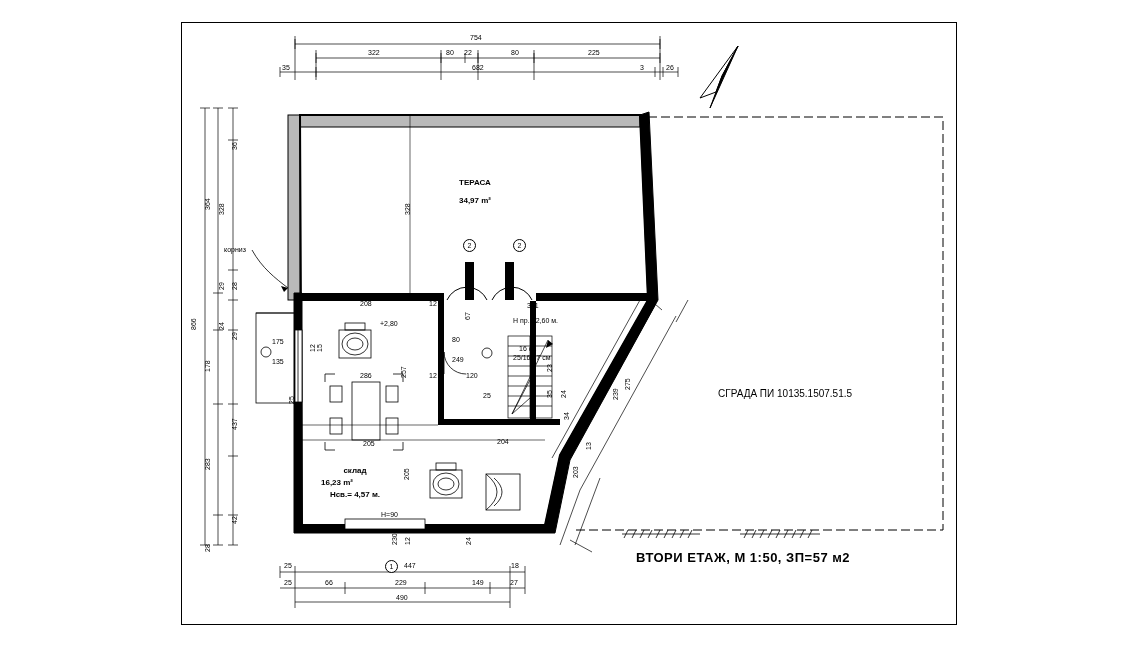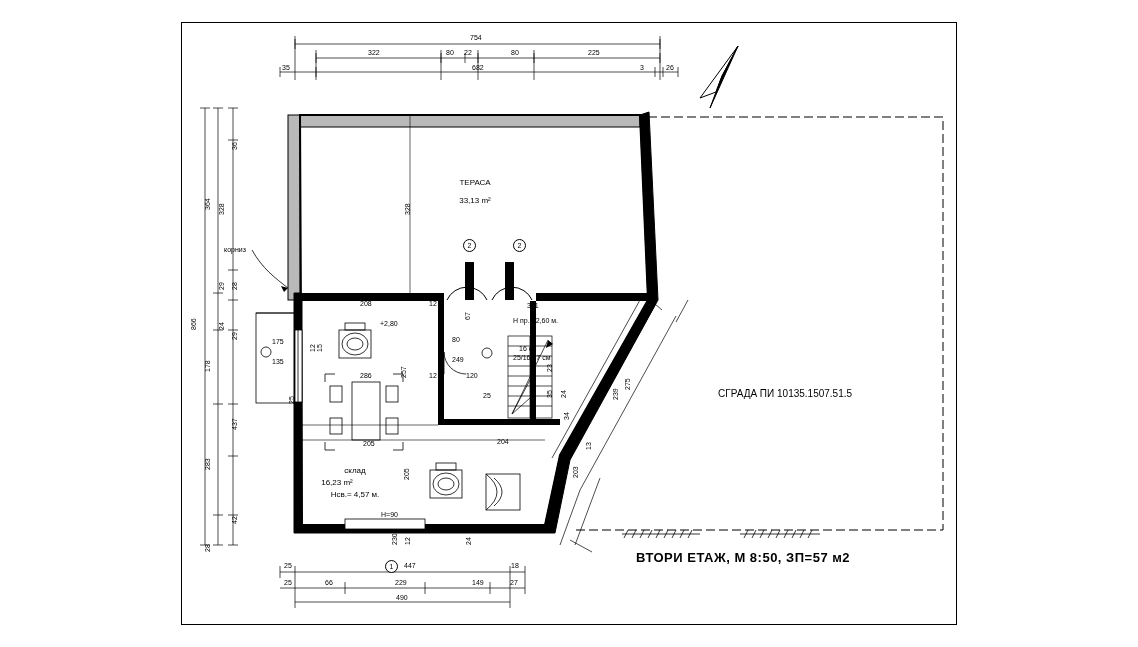--- a/index.html
+++ b/index.html
@@ -55,20 +55,21 @@
     font-weight: bold;
     letter-spacing: 0.5px;
     line-height: 17px;
     color: #000;
   }
   .room-name {
     position: absolute;
     font-size: 8px;
     text-align: center;
     color: #000;
+    font-weight: bold;
   }
   .circle-num {
     position: absolute;
     width: 11px;
     height: 11px;
     border: 1px solid #000;
     border-radius: 50%;
     font-size: 7px;
     line-height: 11px;
     text-align: center;
@@ -316,21 +317,21 @@
   <div class="lbl" style="left:395px; top:579px;">229</div>
   <div class="lbl" style="left:472px; top:579px;">149</div>
   <div class="lbl" style="left:510px; top:579px;">27</div>
   <div class="lbl" style="left:396px; top:594px;">490</div>
 
   <div class="circle-num" style="left:463px; top:239px;">2</div>
   <div class="circle-num" style="left:513px; top:239px;">2</div>
   <div class="circle-num" style="left:385px; top:560px;">1</div>
 
   <div class="room-name" style="left:435px; top:178px; width:80px;">ТЕРАСА</div>
-  <div class="room-name" style="left:435px; top:196px; width:80px;">33,13 m²</div>
+  <div class="room-name" style="left:435px; top:196px; width:80px;">34,97 m²</div>
   <div class="room-name" style="left:320px; top:466px; width:70px;">склад</div>
   <div class="room-name" style="left:302px; top:478px; width:70px;">16,23 m²</div>
   <div class="room-name" style="left:320px; top:490px; width:70px;">Нсв.= 4,57 м.</div>
 
   <div class="lbl" style="left:513px; top:317px;">Н пр.= 2,60 м.</div>
   <div class="lbl" style="left:380px; top:320px;">+2,80</div>
   <div class="lbl" style="left:381px; top:511px;">Н=90</div>
   <div class="lbl" style="left:519px; top:345px;">16 ст.</div>
   <div class="lbl" style="left:513px; top:354px;">25/16,67 см</div>
 
@@ -362,16 +363,16 @@
   <div class="lbl vert" style="left:572px; top:478px;">203</div>
   <div class="lbl vert" style="left:391px; top:545px;">230</div>
   <div class="lbl vert" style="left:404px; top:545px;">12</div>
   <div class="lbl vert" style="left:465px; top:545px;">24</div>
   <div class="lbl vert" style="left:309px; top:352px;">12</div>
   <div class="lbl vert" style="left:316px; top:352px;">15</div>
 
   <div class="lbl" style="left:718px; top:389px; font-size:10px;">СГРАДА ПИ 10135.1507.51.5</div>
 
   <div class="title-block">
-    <div>ВТОРИ ЕТАЖ, М 8:50, ЗП=57 м2</div>
+    <div>ВТОРИ ЕТАЖ, М 1:50, ЗП=57 м2</div>
   </div>
 
 </div>
 
 </body></html>

